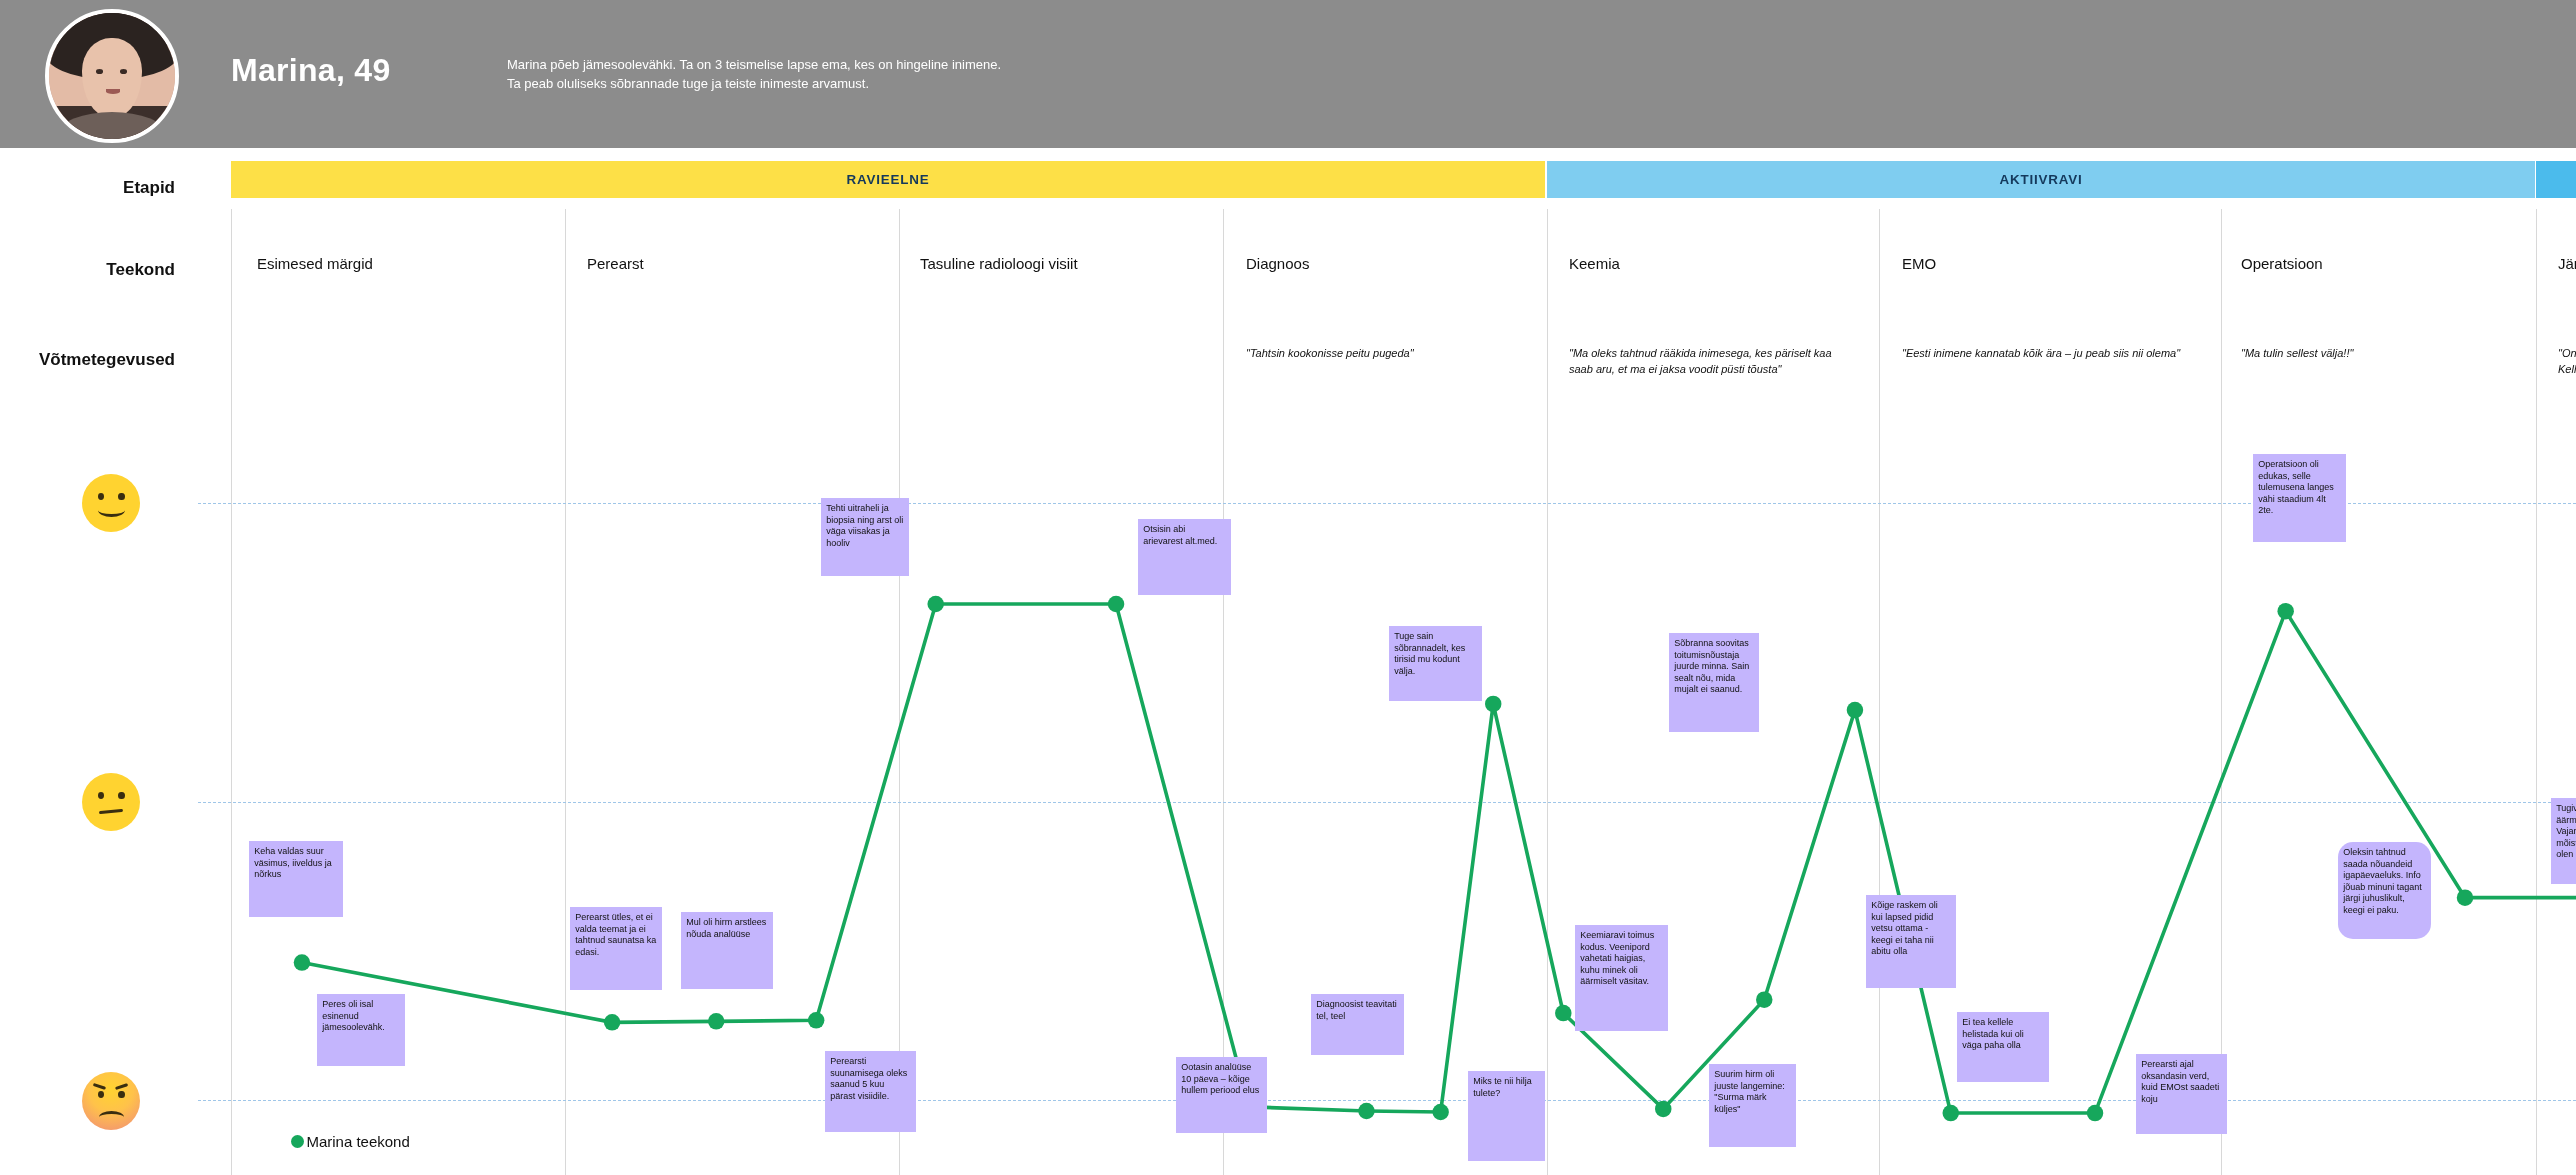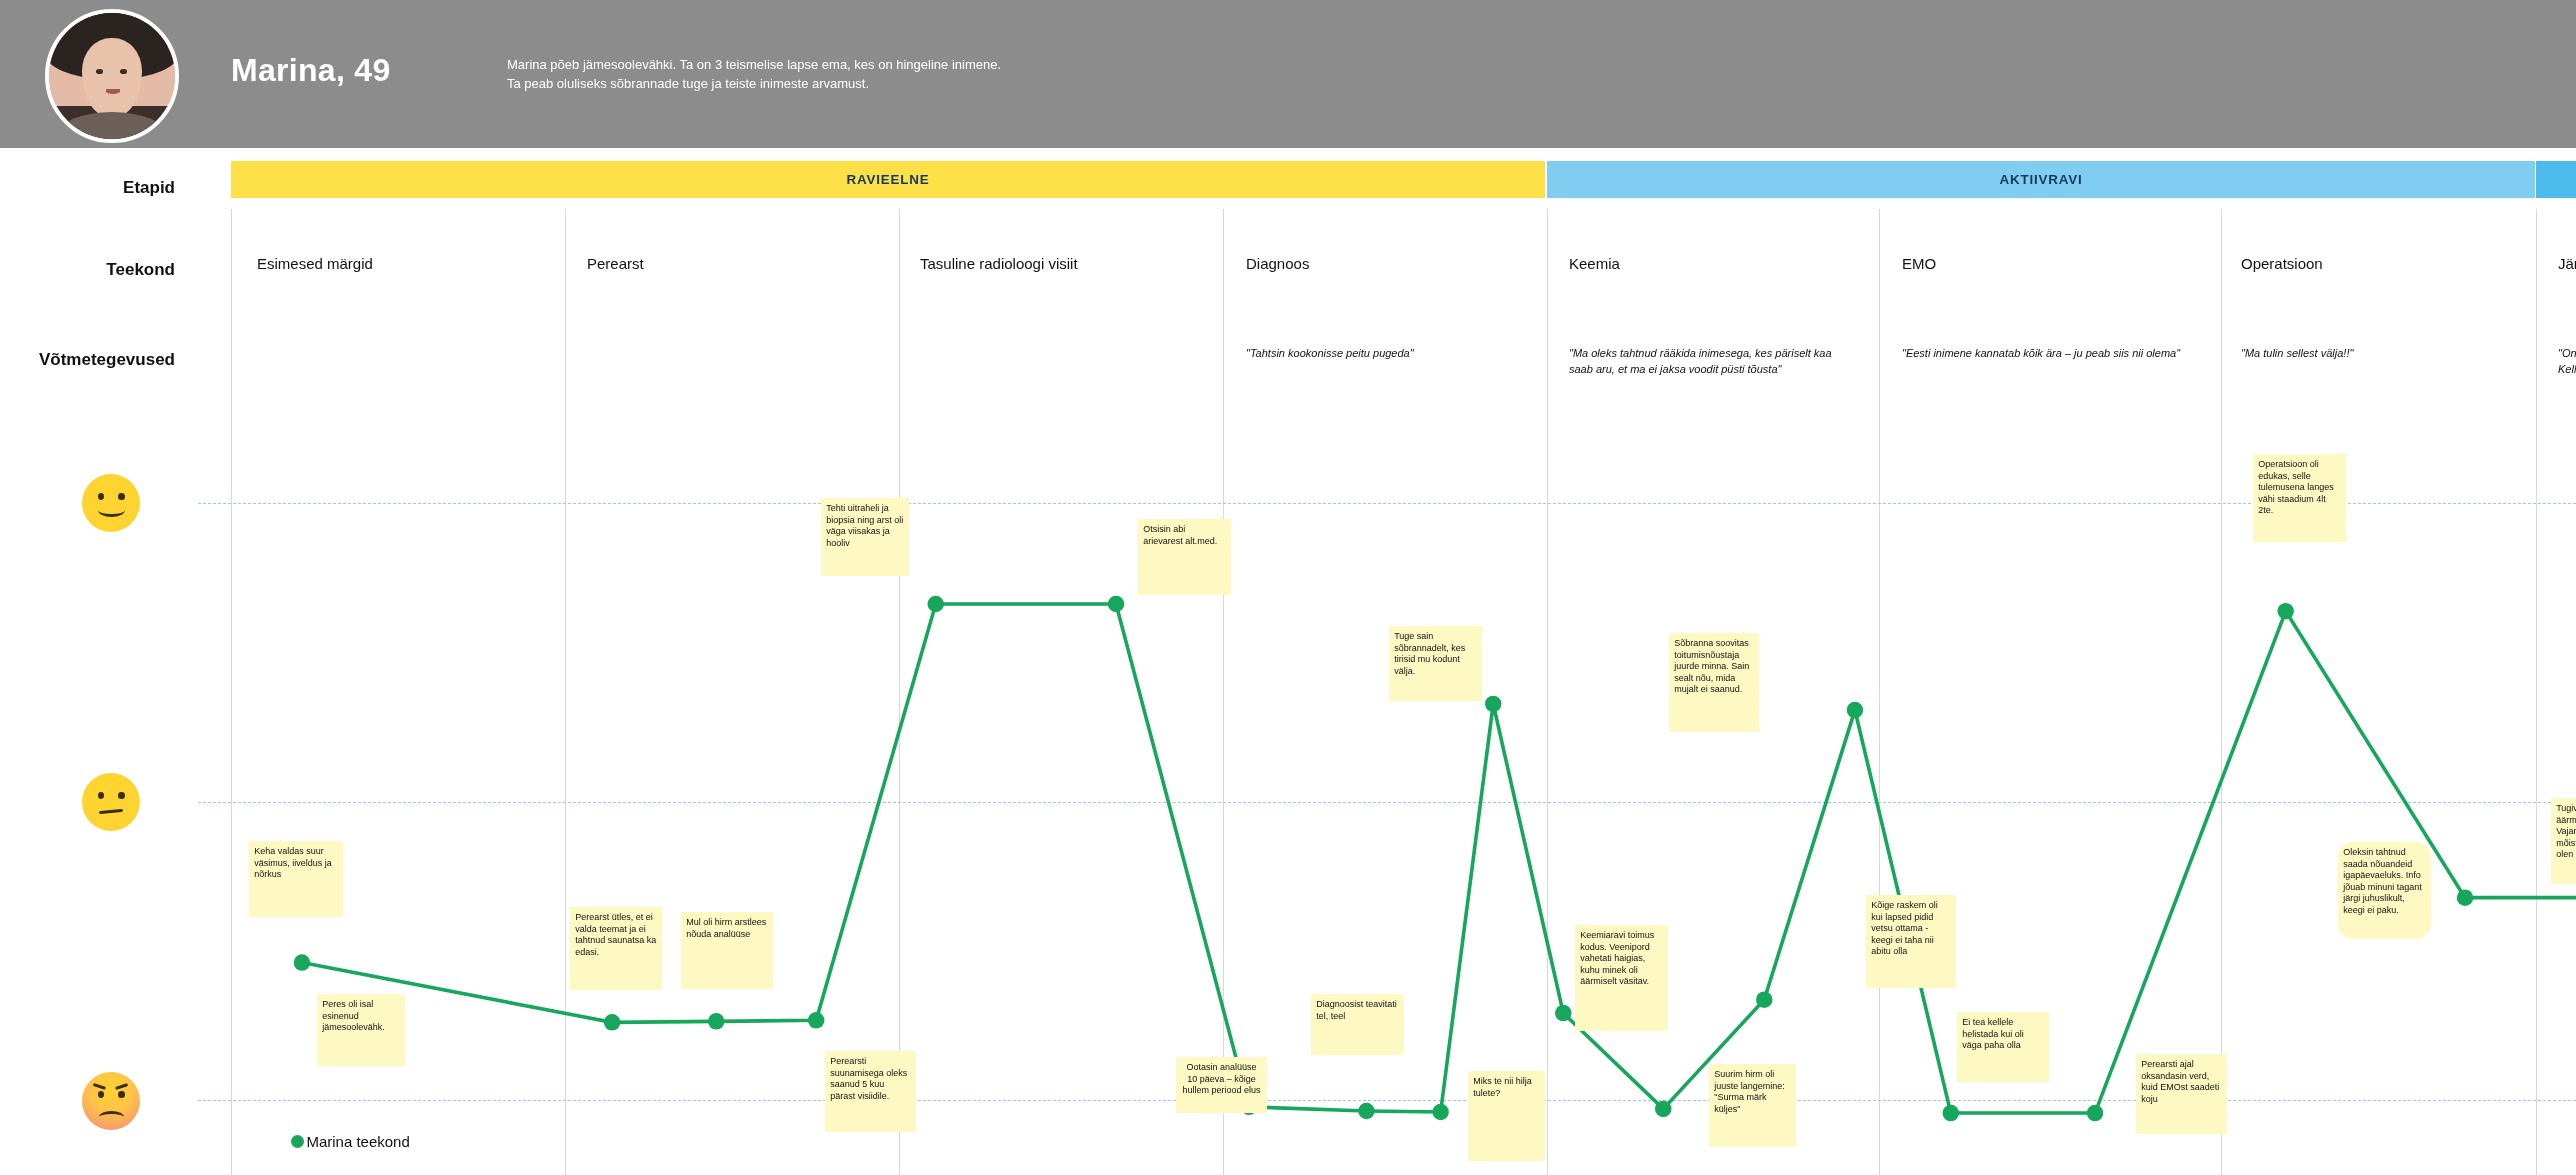--- a/index.html
+++ b/index.html
@@ -118,21 +118,21 @@
   }
   #hline-happy { top:503px; }
   #hline-neutral { top:802px; }
   #hline-sad { top:1100px; }
 
   
   #journey-svg { position:absolute; left:0; top:0; width:2921px; height:1176px; pointer-events:none; }
 
   
   .note {
-    position:absolute; background:#fef9c3;
+    position:absolute; background:#c4b5fd;
     font-size:9px; line-height:1.28; color:#111;
     padding:5.2px 5.2px;
   }
 
   
   #legend { position:absolute; left:291px; top:1133px; display:flex; align-items:center; gap:2px; }
   #legend .dot { width:13.4px; height:13.4px; border-radius:50%; background:#16a75c; }
   #legend .txt { font-size:15px; color:#111; }
 </style>
 </head>
@@ -234,21 +234,21 @@
     <circle cx="5380" cy="2022" r="16"></circle>
   </g>
 </svg>
 
 <div class="note" style="left:249px;  top:841px; width:94px; height:76px;">Keha valdas suur väsimus, iiveldus ja nõrkus</div>
 <div class="note" style="left:317px;  top:994px; width:88px; height:72px;">Peres oli isal esinenud jämesoolevähk.</div>
 <div class="note" style="left:570px; top:907px; width:92px; height:83px;">Perearst ütles, et ei valda teemat ja ei tahtnud saunatsa ka edasi.</div>
 <div class="note" style="left:681px; top:912px; width:92px; height:77px;">Mul oli hirm arstlees nõuda analüüse</div>
 <div class="note" style="left:825px; top:1051px; width:91px; height:81px;">Perearsti suunamisega oleks saanud 5 kuu pärast visiidile.</div>
 <div class="note" style="left:821px; top:498px;  width:88px; height:78px;">Tehti uitraheli ja biopsia ning arst oli väga viisakas ja hooliv</div>
-<div class="note" style="left:1176px; top:1057px; width:91px; height:56px;text-align:center;">Ootasin analüüse 10 päeva – kõige hullem periood elus</div>
+<div class="note" style="left:1176px; top:1057px; width:91px; height:76px;">Ootasin analüüse 10 päeva – kõige hullem periood elus</div>
 <div class="note" style="left:1138px; top:519px; width:93px; height:76px;">Otsisin abi arievarest alt.med.</div>
 <div class="note" style="left:1311px; top:994px; width:93px; height:61px;">Diagnoosist teavitati tel, teel</div>
 <div class="note" style="left:1389px; top:626px; width:93px; height:75px;">Tuge sain sõbrannadelt, kes tirisid mu kodunt välja.</div>
 <div class="note" style="left:1468px; top:1071px; width:77px; height:90px;">Miks te nii hilja tulete?</div>
 <div class="note" style="left:1575px; top:899px; width:93px; height:106px;margin-top:26px;">Keemiaravi toimus kodus. Veenipord vahetati haigias, kuhu minek oli äärmiselt väsitav.</div>
 <div class="note" style="left:1709px; top:1064px; width:87px; height:83px;">Suurim hirm oli juuste langemine: "Surma märk küljes"</div>
 <div class="note" style="left:1669px; top:633px; width:90px; height:99px;">Sõbranna soovitas toitumisnõustaja juurde minna. Sain sealt nõu, mida mujalt ei saanud.</div>
 <div class="note" style="left:1866px; top:895px; width:90px; height:93px;">Kõige raskem oli kui lapsed pidid vetsu ottama - keegi ei taha nii abitu olla</div>
 <div class="note" style="left:1957px; top:1012px; width:92px; height:70px;">Ei tea kellele helistada kui oli väga paha olla</div>
 <div class="note" style="left:2136px; top:1054px; width:91px; height:80px;">Perearsti ajal oksandasin verd, kuid EMOst saadeti koju</div>

